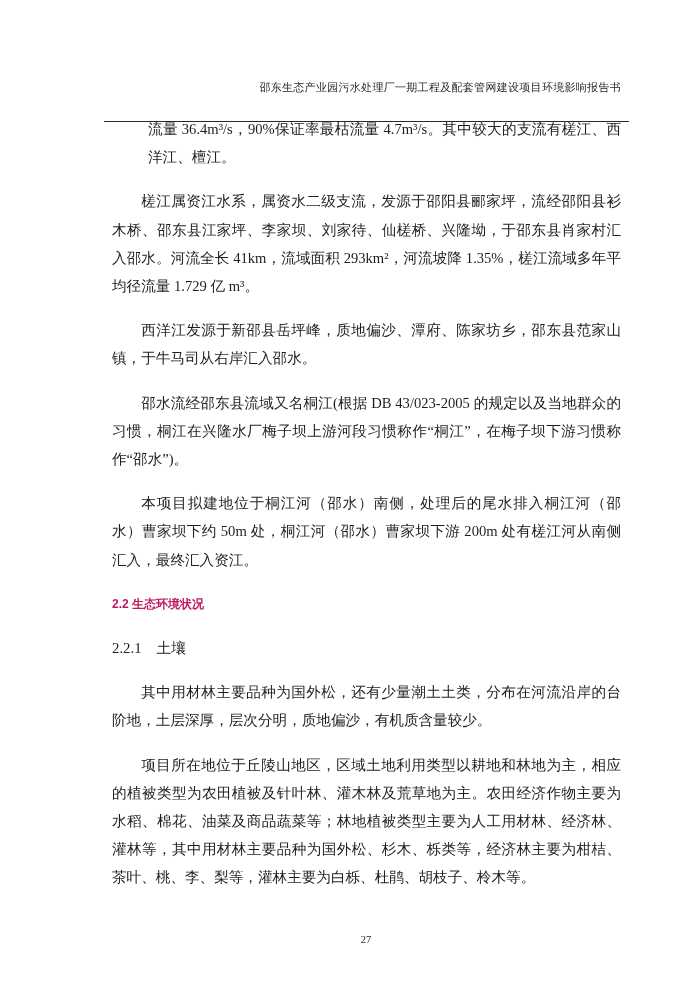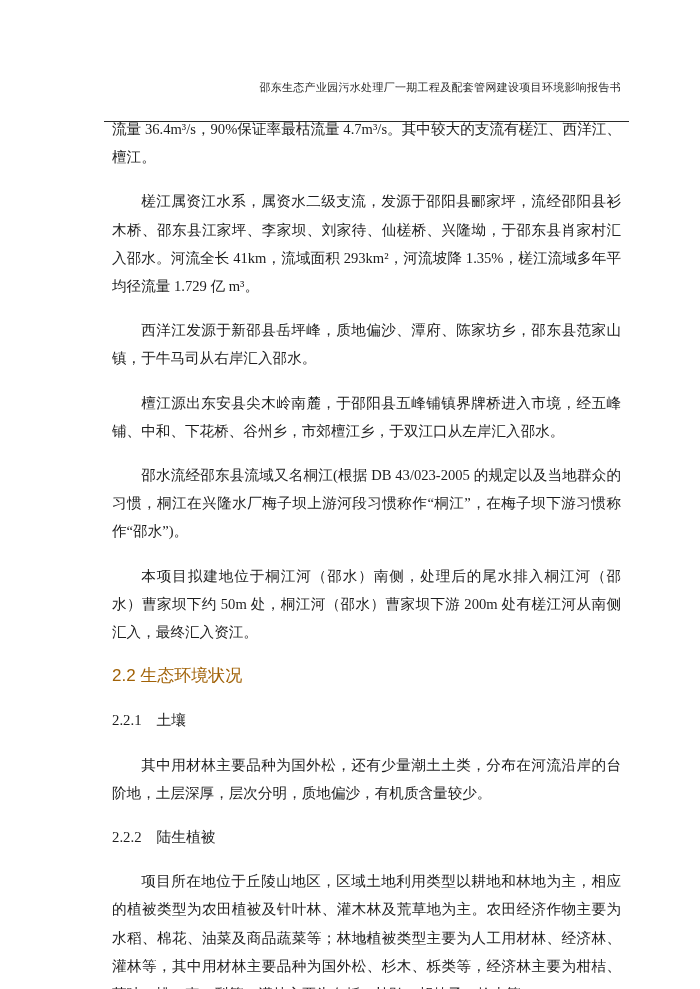--- a/index.html
+++ b/index.html
@@ -37,27 +37,27 @@
     left: 80px;
     width: 541px;
     text-align: justify;
   }
   .para {
     font-size: 14.6px;
     line-height: 28.2px;
     text-indent: 2em;
     word-break: break-all;
   }
-  .para.no-indent { text-indent: 0; }
+  .para.no-indent { text-indent: 0; margin-left: 36px; }
   .heading-2 {
     font-family: "Liberation Sans", "DejaVu Sans", sans-serif;
-    font-weight: normal;
-    font-size: 17px;
+    font-weight: bold;
+    font-size: 12px;
     line-height: 28.2px;
-    color: #a16207;
+    color: #be185d;
   }
   .heading-3 {
     font-size: 14.8px;
     line-height: 28.2px;
     font-weight: normal;
     white-space: pre-wrap;
   }
   .footer {
     position: absolute;
     bottom: 50px;
@@ -78,30 +78,28 @@
 
   <div class="header">
     <div class="header-title">邵东生态产业园污水处理厂一期工程及配套管网建设项目环境影响报告书</div>
     <div class="header-rule"></div>
   </div>
 
   <div class="doc-body">
     <p class="para no-indent">流量 36.4m³/s，90%保证率最枯流量 4.7m³/s。其中较大的支流有槎江、西洋江、檀江。</p>
     <p class="para">槎江属资江水系，属资水二级支流，发源于邵阳县郦家坪，流经邵阳县衫木桥、邵东县江家坪、李家坝、刘家待、仙槎桥、兴隆坳，于邵东县肖家村汇入邵水。河流全长 41km，流域面积 293km²，河流坡降 1.35%，槎江流域多年平均径流量 1.729 亿 m³。</p>
     <p class="para">西洋江发源于新邵县岳坪峰，质地偏沙、潭府、陈家坊乡，邵东县范家山镇，于牛马司从右岸汇入邵水。</p>
-    <p class="para">檀江源出东安县尖木岭南麓，于邵阳县五峰铺镇界牌桥进入市境，经五峰铺、中和、下花桥、谷州乡，市郊檀江乡，于双江口从左岸汇入邵水。</p>
     <p class="para">邵水流经邵东县流域又名桐江(根据 DB 43/023-2005 的规定以及当地群众的习惯，桐江在兴隆水厂梅子坝上游河段习惯称作“桐江”，在梅子坝下游习惯称作“邵水”)。</p>
     <p class="para">本项目拟建地位于桐江河（邵水）南侧，处理后的尾水排入桐江河（邵水）曹家坝下约 50m 处，桐江河（邵水）曹家坝下游 200m 处有槎江河从南侧汇入，最终汇入资江。</p>
 
     <h2 class="heading-2">2.2 生态环境状况</h2>
     <h3 class="heading-3">2.2.1　土壤</h3>
 
     <p class="para">其中用材林主要品种为国外松，还有少量潮土土类，分布在河流沿岸的台阶地，土层深厚，层次分明，质地偏沙，有机质含量较少。</p>
 
-    <h3 class="heading-3">2.2.2　陆生植被</h3>
 
     <p class="para">项目所在地位于丘陵山地区，区域土地利用类型以耕地和林地为主，相应的植被类型为农田植被及针叶林、灌木林及荒草地为主。农田经济作物主要为水稻、棉花、油菜及商品蔬菜等；林地植被类型主要为人工用材林、经济林、灌林等，其中用材林主要品种为国外松、杉木、栎类等，经济林主要为柑桔、茶叶、桃、李、梨等，灌林主要为白栎、杜鹃、胡枝子、柃木等。</p>
   </div>
 
   <div class="footer">
     <span class="page-number">27</span>
   </div>
 
 </div>
 

